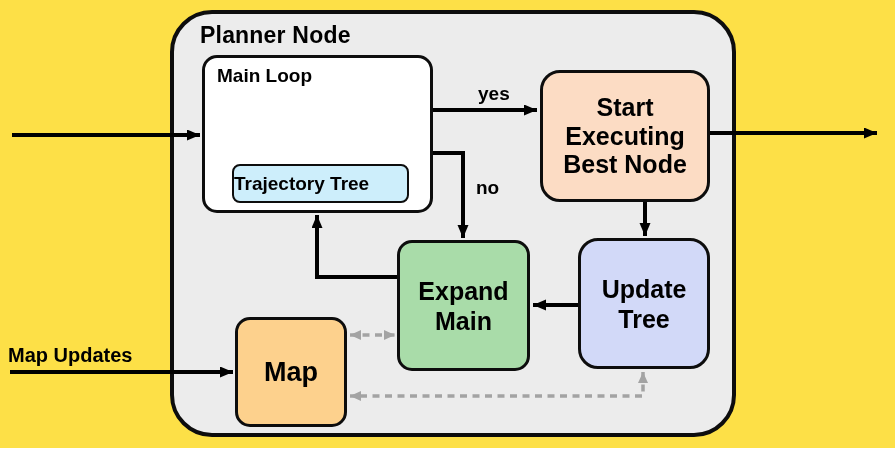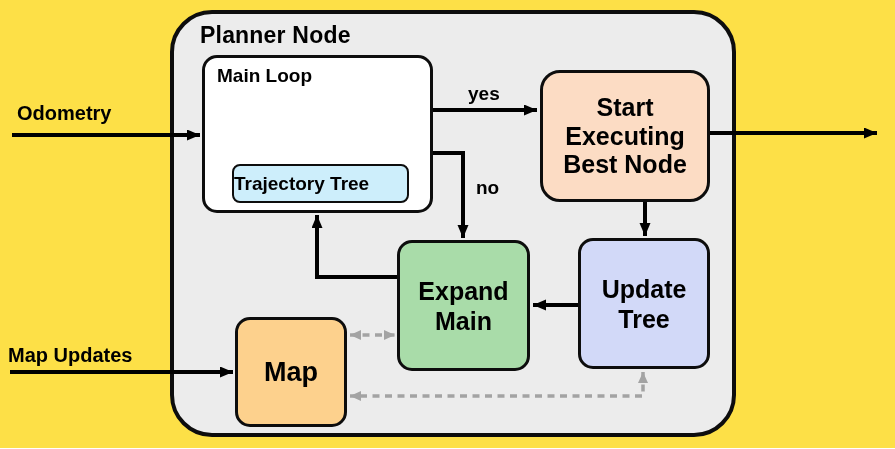--- a/index.html
+++ b/index.html
@@ -66,32 +66,33 @@
     left:397px;top:240px;width:133px;height:131px;
     background:var(--expand-tree-bg);
     font-size:25px;line-height:1.2;
     padding:0 12px;
   }
   .update-tree{
     left:578px;top:238px;width:132px;height:131px;
     background:var(--update-tree-bg);
     font-size:25px;line-height:1.2;
     padding:0 12px;
+    border-radius:20px;
   }
   .map-node{
     left:235px;top:317px;width:112px;height:110px;
     background:var(--map-bg);
     font-size:27px;
   }
   .io-label{position:absolute;font-size:20px;}
   .odometry-label{left:17px;top:102px;}
   .map-updates-label{left:8px;top:344px;}
   .trajectory-label{left:759px;top:95px;}
   .edge-label{position:absolute;font-size:19px;}
-  .yes-label{left:468px;top:83px;}
+  .yes-label{left:478px;top:83px;}
   .no-label{left:476px;top:177px;}
   svg.wires{position:absolute;left:0;top:0;pointer-events:none;}
   .arrow{stroke:var(--arrow);stroke-width:4;fill:none;}
   .arrow-gray{stroke:var(--dashed-arrow);stroke-width:3.5;fill:none;stroke-dasharray:7 5.5;}
   .head-black{fill:var(--arrow);}
   .head-gray{fill:var(--dashed-arrow);}
 </style>
 </head>
 <body>
 
@@ -140,18 +141,17 @@
   </div>
 
   <div class="node update-tree">
     <span>Update Tree</span>
   </div>
 
   <div class="node map-node">
     <span>Map</span>
   </div>
 
-  <div class="io-label odometry-label">Odometry</div>
   <div class="io-label map-updates-label">Map Updates</div>
   <div class="edge-label yes-label">yes</div>
   <div class="edge-label no-label">no</div>
 
 </div>
 
 </body></html>

